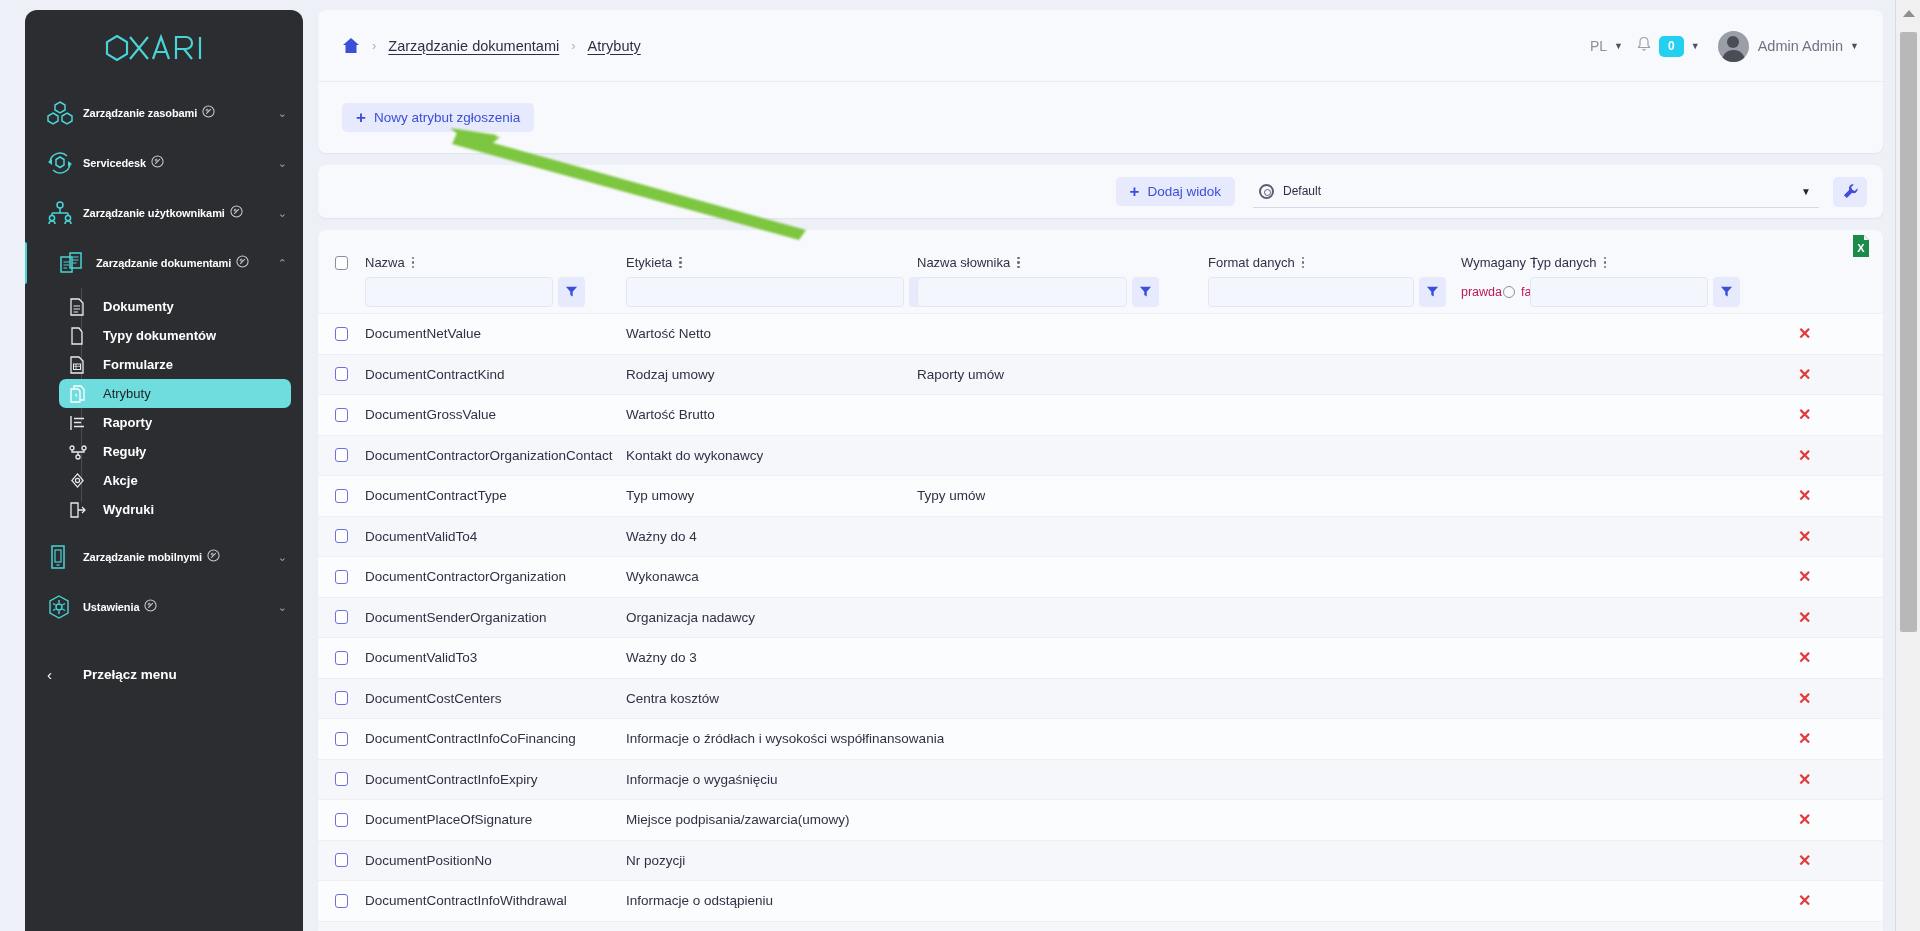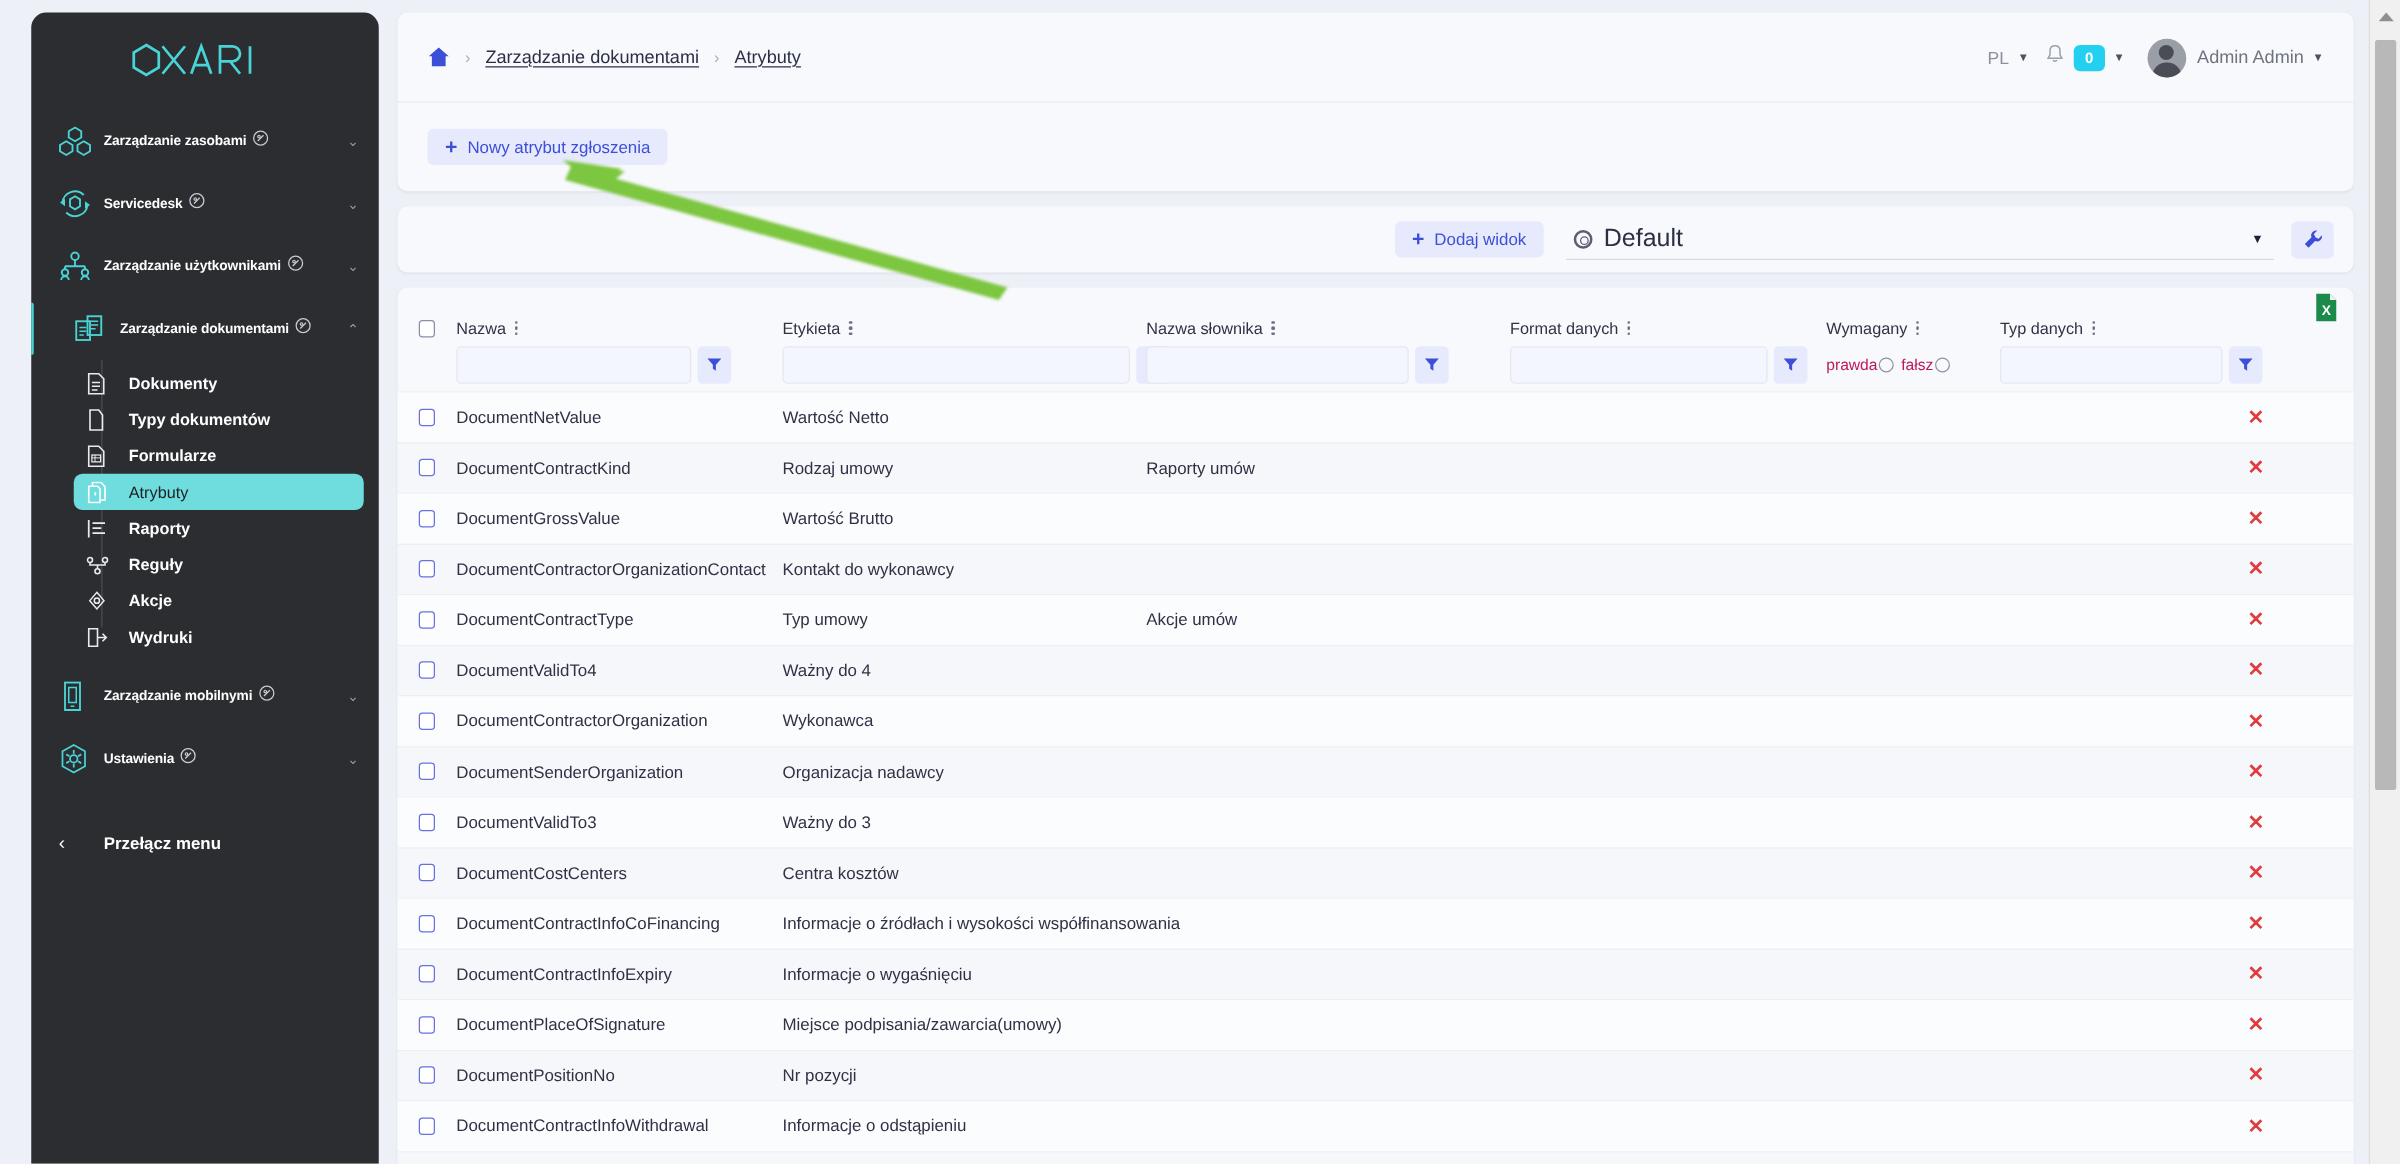--- a/index.html
+++ b/index.html
@@ -123,21 +123,21 @@
     display: flex; align-items: center; margin: 0 14px 0 18px; position: relative;
   }
   .view-select .ring {
     width: 15px; height: 15px; border: 2px solid #5a5f73; border-radius: 50%;
     margin: 0 9px 0 6px; position: relative;
   }
   .view-select .ring::after{
     content:""; position:absolute; left:3px; top:3px; width:5px;height:5px;
     border:1.5px solid #5a5f73; border-radius:50%;
   }
-  .view-select .val { color:#2b2f45; font-size:20px; }
+  .view-select .val { color:#2b2f45; font-size:12px; }
   .view-select .dd { position:absolute; right: 8px; font-size: 10px; color:#1e2233;}
   .tool-btn {
     width: 34px; height: 30px; background: #e7eafd; border-radius: 5px;
     display:flex; align-items:center; justify-content:center; cursor:pointer;
   }
 
   
   #table-card { background:#f8f9fc; border-radius:8px; overflow:hidden; }
   .thead-row {
     height: 40px; display: flex; align-items: flex-end; position: relative;
@@ -175,21 +175,21 @@
     background:#fff;
   }
   .cb.hdr { border-color:#8a8fa5; }
 
   
   .c1 { position:absolute; left: 47px; }
   .c2 { position:absolute; left: 308px; }
   .c3 { position:absolute; left: 599px; }
   .c4 { position:absolute; left: 890px; }
   .c5 { position:absolute; left: 1143px; }
-  .c6 { position:absolute; left: 1282px; }
+  .c6 { position:absolute; left: 1212px; }
 
   
   #arrow { position:absolute; left: 0; top: 0; pointer-events:none; }
 
   
   #scrollbar {
     position:absolute; right:0; top:0; width: 25px; height:931px; background:#f0f0f0;
     border-left: 1px solid #dcdcdc;
   }
   #scroll-thumb {
@@ -642,21 +642,21 @@
             <div class="cell c3"></div>
             <div class="cell c4"></div>
             <div class="cell c5 xmark" style="left: 1480px;">✕</div>
           </div>
           <div class="trow">
             <div class="col-check">
               <span class="cb"></span>
             </div>
             <div class="cell c1">DocumentContractType</div>
             <div class="cell c2">Typ umowy</div>
-            <div class="cell c3">Akcje umów</div>
+            <div class="cell c3">Typy umów</div>
             <div class="cell c4"></div>
             <div class="cell c5 xmark" style="left: 1480px;">✕</div>
           </div>
           <div class="trow">
             <div class="col-check">
               <span class="cb"></span>
             </div>
             <div class="cell c1">DocumentValidTo4</div>
             <div class="cell c2">Ważny do 4</div>
             <div class="cell c3"></div>

